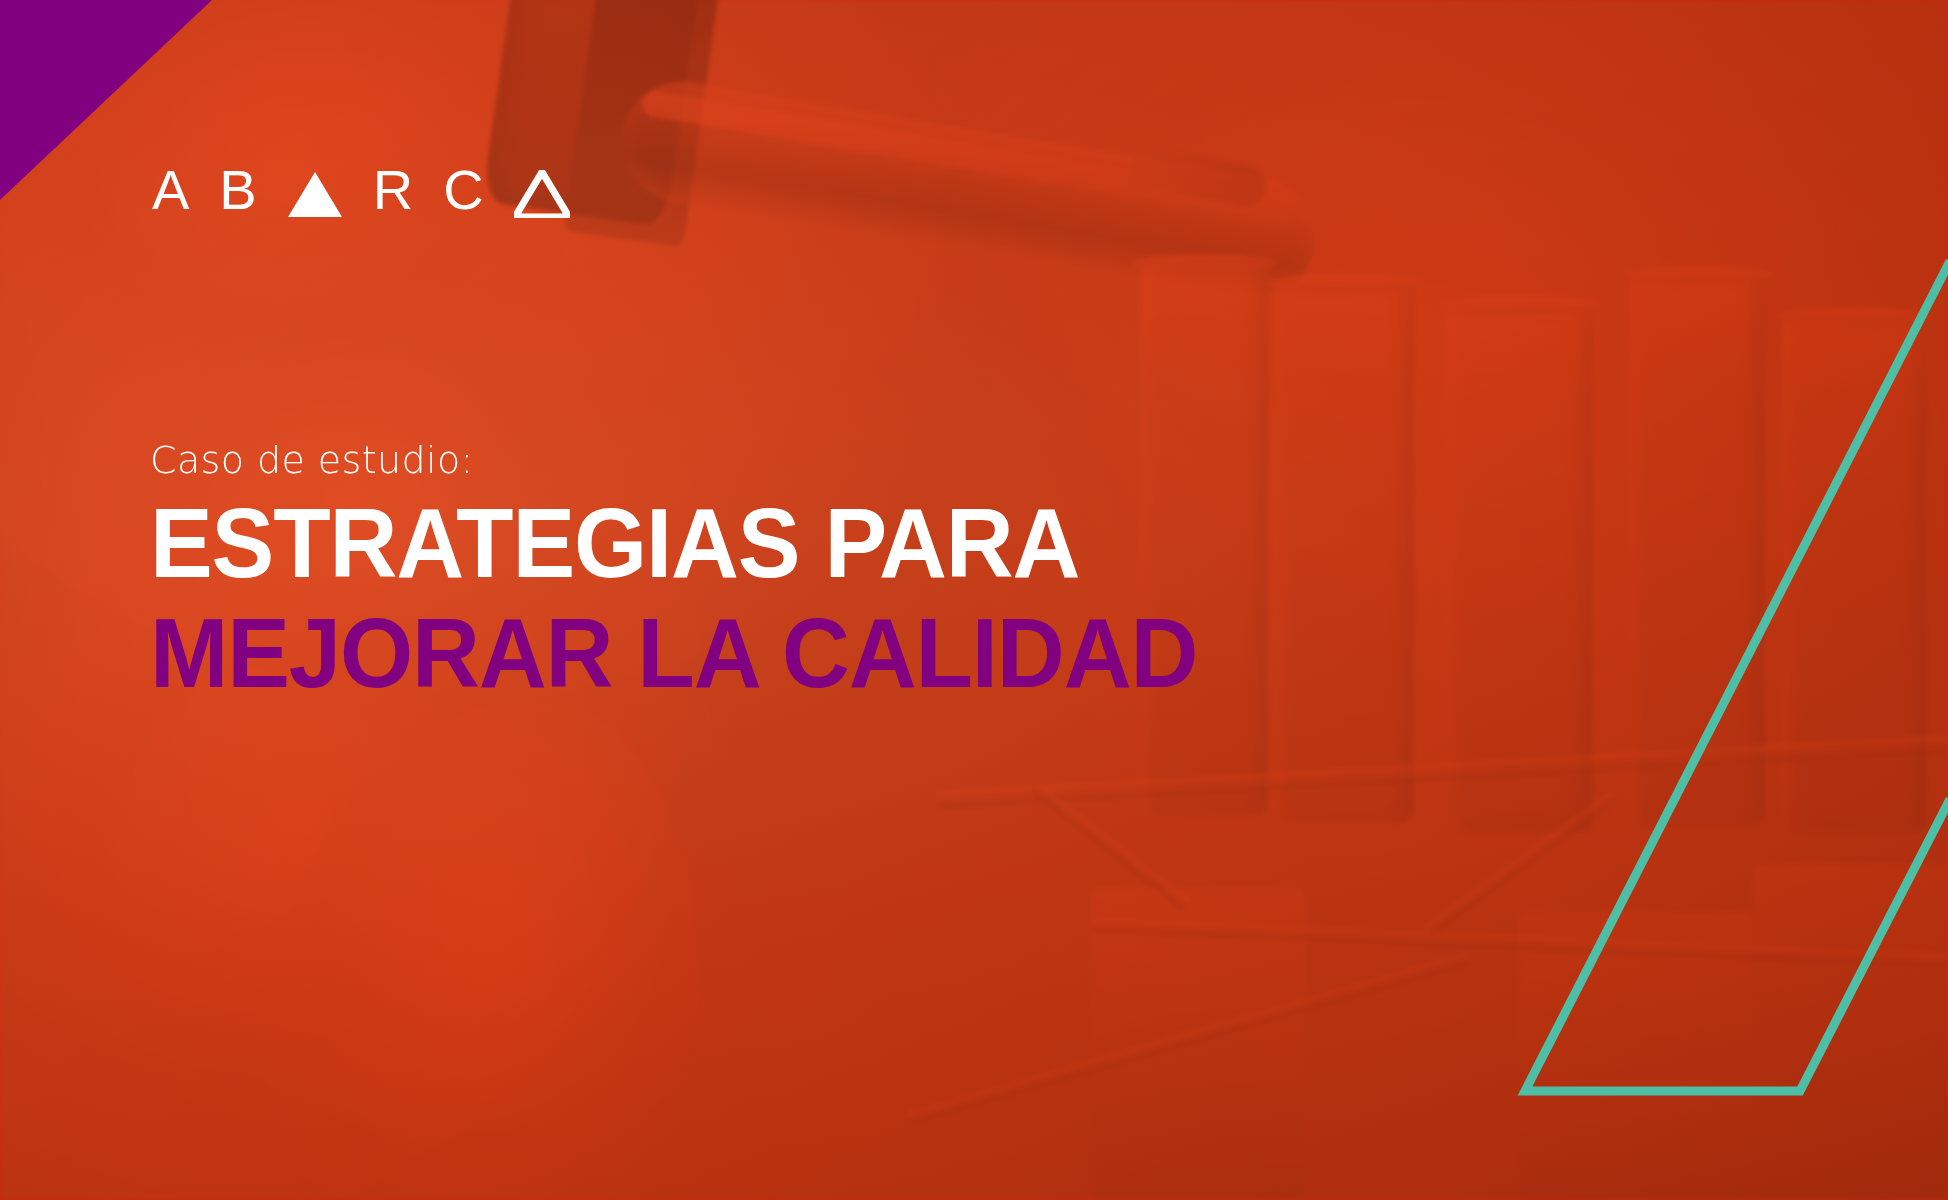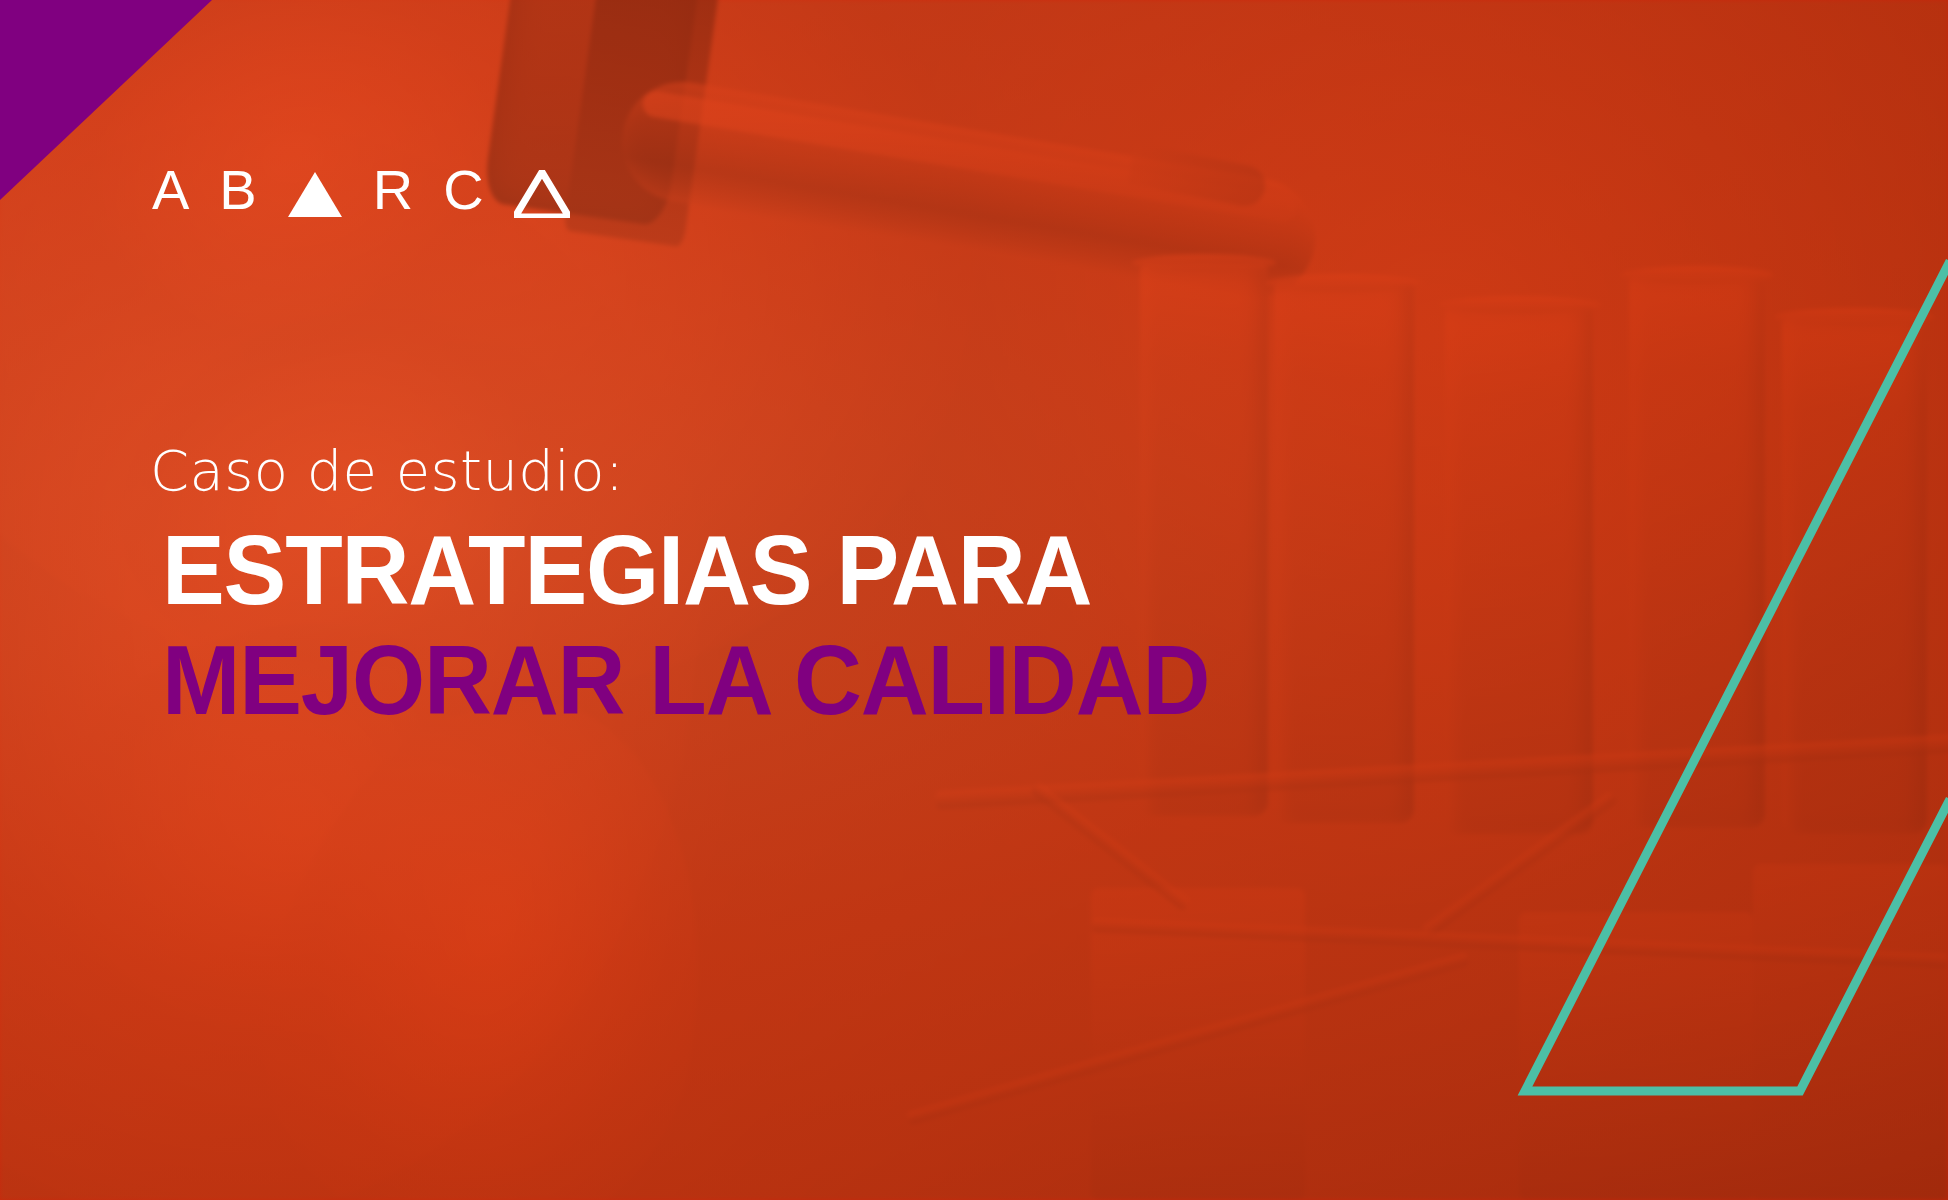--- a/index.html
+++ b/index.html
@@ -123,28 +123,28 @@
     line-height:1;
     letter-spacing:0;
     font-family:"Liberation Sans","DejaVu Sans",sans-serif;
   }
   .logo-tri{display:block;}
 
   
   .copy{position:absolute;left:150px;top:438px;width:1300px;}
   .eyebrow{
     color:#ffffff;
-    font-size:56px;
+    font-size:38px;
     font-weight:300;
     letter-spacing:0.4px;
     line-height:1.18;
     margin:0 0 6px 0;
     font-family:"DejaVu Sans","Liberation Sans",sans-serif;
   }
-  .headline{margin:12px;}
+  .headline{margin:0;}
   .h-line{
     display:block;
     font-size:98px;
     font-weight:700;
     line-height:1.12;
     letter-spacing:-1.2px;
     font-family:"Liberation Sans","DejaVu Sans",sans-serif;
     white-space:nowrap;
     transform:scaleX(0.96);
     transform-origin:left center;

